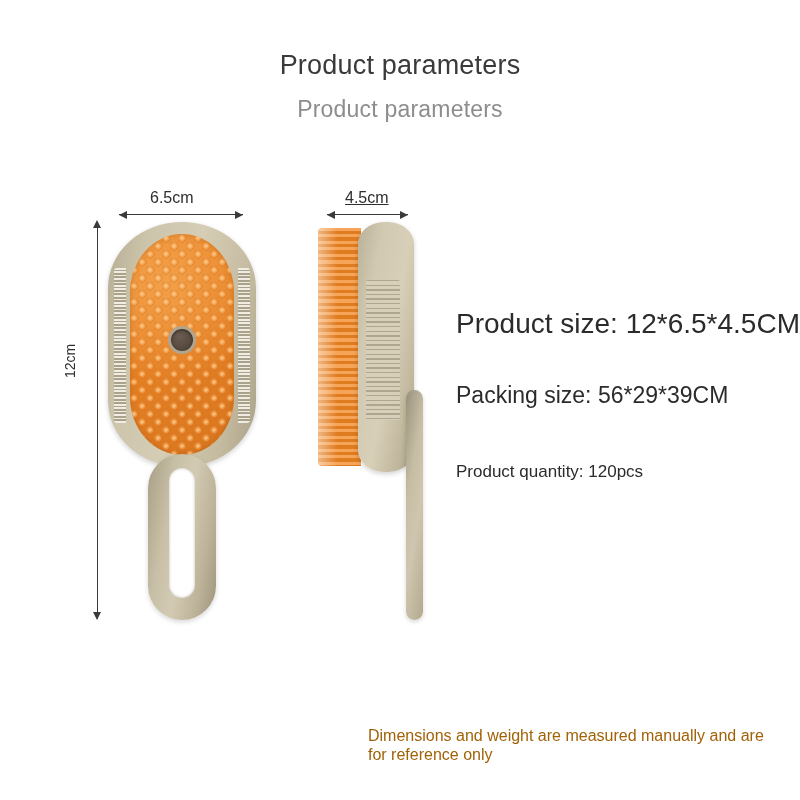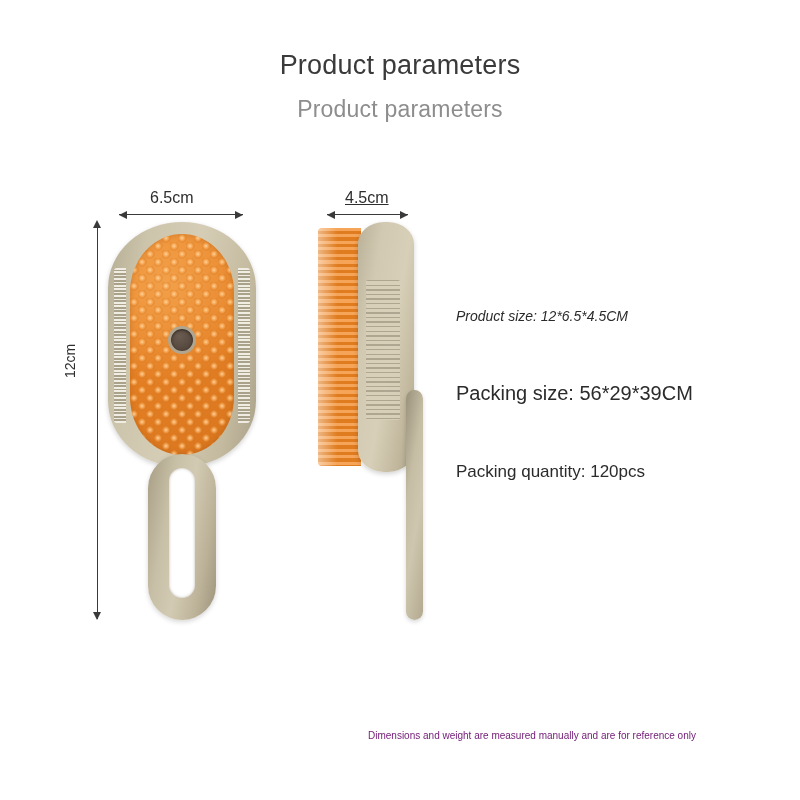--- a/index.html
+++ b/index.html
@@ -244,32 +244,32 @@
     background: linear-gradient(100deg, #9a917b 0%, #c6bda5 35%, #cfc6af 60%, #b2a98f 100%);
     box-shadow: 0 2px 4px rgba(0,0,0,0.16);
   }
 
   
   .spec {
     position: absolute;
     color: #2b2b2b;
     white-space: nowrap;
   }
-  .spec-product  { left: 456px; top: 308px; font-size: 14px; font-style: italic; }
-  .spec-packing  { left: 456px; top: 382px; font-size: 20px; }
+  .spec-product  { left: 456px; top: 308px; font-size: 28px; }
+  .spec-packing  { left: 456px; top: 382px; font-size: 23px; }
   .spec-quantity { left: 456px; top: 462px; font-size: 17px; }
 
   .note {
     position: absolute;
     left: 368px;
     top: 726px;
     width: 400px;
-    font-size: 10px;
+    font-size: 16px;
     line-height: 19px;
-    color: #701a75;
+    color: #a16207;
   }
 </style>
 </head>
 <body>
 
 <div class="stage">
 
   <div class="title-main">Product parameters</div>
   <div class="title-sub">Product parameters</div>
 
@@ -305,17 +305,17 @@
   <div class="side-view">
     <div class="side-bristles"></div>
     <div class="side-body">
       <div class="side-ridges"></div>
     </div>
     <div class="side-handle"></div>
   </div>
 
   <div class="spec spec-product">Product size: 12*6.5*4.5CM</div>
   <div class="spec spec-packing">Packing size: 56*29*39CM</div>
-  <div class="spec spec-quantity">Packing quantity: 120pcs</div>
+  <div class="spec spec-quantity">Product quantity: 120pcs</div>
 
   <div class="note">Dimensions and weight are measured manually and are for reference only</div>
 
 </div>
 
 </body></html>

